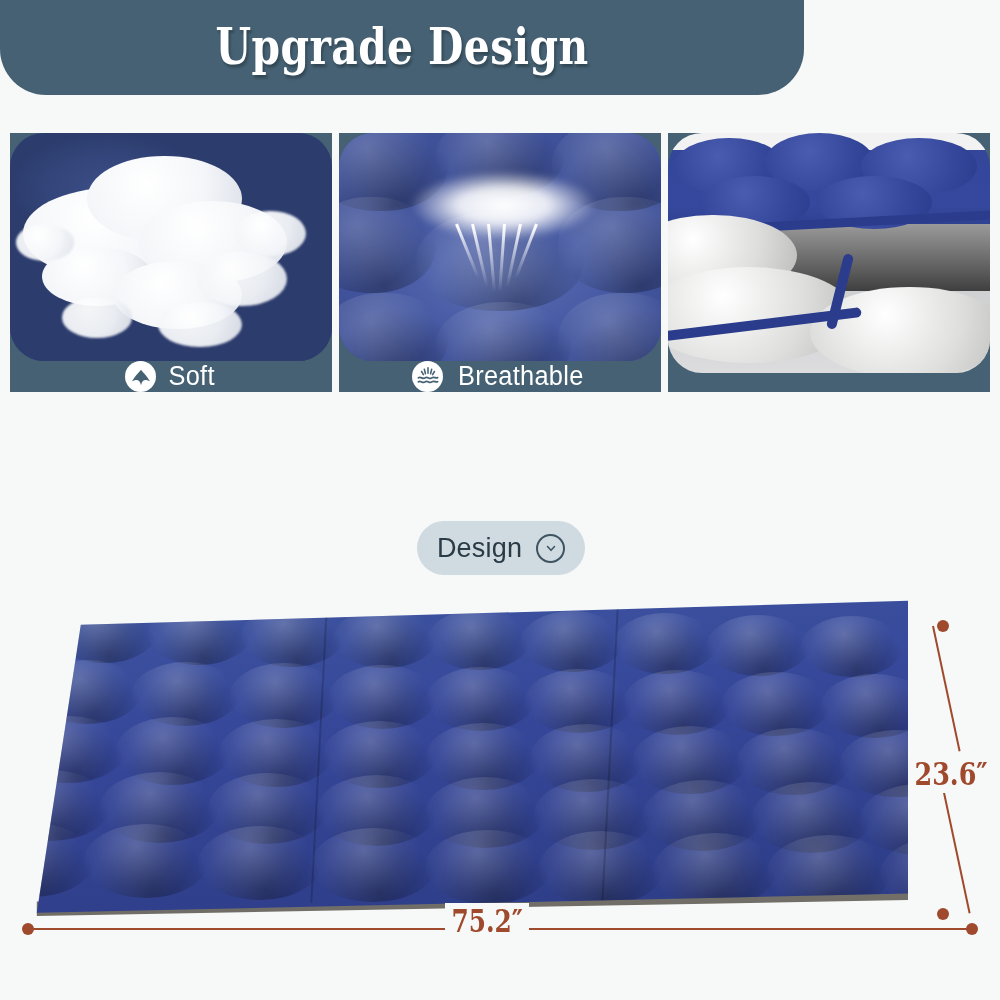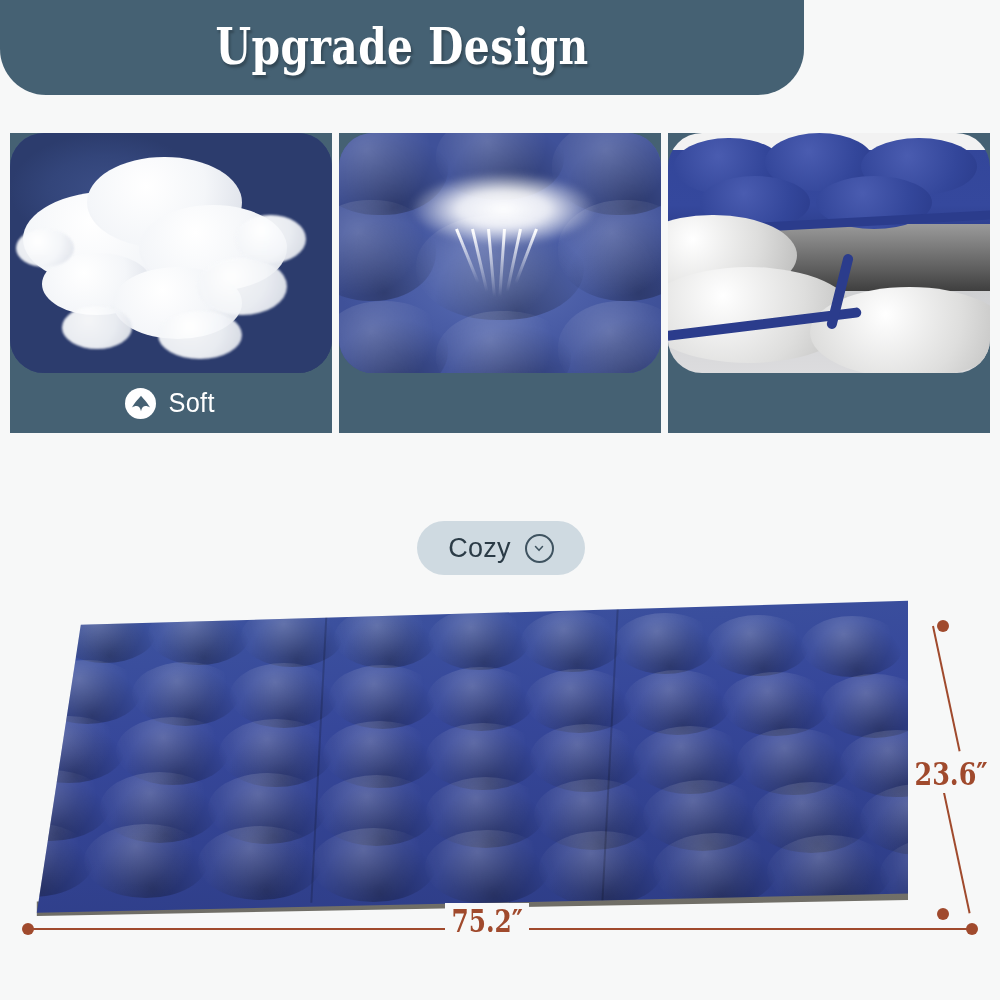--- a/index.html
+++ b/index.html
@@ -27,21 +27,21 @@
     transform:scaleX(0.80);
     text-shadow:2px 3px 3px rgba(0,0,0,0.28);
     white-space:nowrap;
     line-height:1;
     margin-top:-2px;
   }
 
   
   .tiles{
     position:absolute;left:10px;top:133px;
-    width:980px;height:300px;
+    width:980px;height:259px;
     display:flex;gap:7px;
   }
   .tile{
     position:relative;
     flex:1 1 0;
     background:#456173;
     display:flex;flex-direction:column;
     overflow:hidden;
   }
   .tile-photo{
@@ -276,20 +276,30 @@
         <div class="tuft" style="left:68%;top:70%;width:40%;height:40%;"></div>
         <div class="vapor"></div>
         <div class="ray" style="left:36%;top:40%;height:58px;transform:rotate(-22deg);"></div>
         <div class="ray" style="left:41%;top:40%;height:64px;transform:rotate(-13deg);"></div>
         <div class="ray" style="left:46%;top:40%;height:68px;transform:rotate(-5deg);"></div>
         <div class="ray" style="left:51%;top:40%;height:68px;transform:rotate(4deg);"></div>
         <div class="ray" style="left:56%;top:40%;height:64px;transform:rotate(12deg);"></div>
         <div class="ray" style="left:61%;top:40%;height:58px;transform:rotate(21deg);"></div>
       </div>
     </div>
+    <div class="tile-label">
+      <span class="badge-icon">
+        <svg width="22" height="22" viewBox="0 0 24 24">
+          <path d="M12 2 L12 8 M8 3.6 L9.2 8.4 M16 3.6 L14.8 8.4 M5 6 L7 9.4 M19 6 L17 9.4" stroke="#456173" stroke-width="1.7" stroke-linecap="round" fill="none"></path>
+          <path d="M1.5 13 C4 10.8 6.2 15.2 8.8 13 C11.4 10.8 13.6 15.2 16.2 13 C18.8 10.8 20.5 14.2 22.5 12.6" stroke="#456173" stroke-width="1.9" fill="none" stroke-linecap="round"></path>
+          <path d="M1.5 17.4 C4 15.2 6.2 19.6 8.8 17.4 C11.4 15.2 13.6 19.6 16.2 17.4 C18.8 15.2 20.5 18.6 22.5 17" stroke="#456173" stroke-width="1.9" fill="none" stroke-linecap="round"></path>
+        </svg>
+      </span>
+      <span class="tile-label-text">Breathable</span>
+    </div>
   </div>
 
   <div class="tile">
     <div class="tile-photo">
       <div class="ph ph-durable">
         <div class="blob blue-tuft" style="left:2%;top:2%;width:34%;height:24%;"></div>
         <div class="blob blue-tuft" style="left:30%;top:0%;width:34%;height:24%;"></div>
         <div class="blob blue-tuft" style="left:60%;top:2%;width:36%;height:24%;"></div>
         <div class="blob blue-tuft" style="left:10%;top:18%;width:34%;height:22%;"></div>
         <div class="blob blue-tuft" style="left:46%;top:18%;width:36%;height:22%;"></div>
@@ -298,21 +308,21 @@
         <div class="blob grey-pillow" style="left:-8%;top:56%;width:66%;height:40%;"></div>
         <div class="blob grey-pillow" style="left:44%;top:64%;width:62%;height:38%;"></div>
         <div class="blue-trim" style="left:-6%;top:78%;width:66%;height:10px;transform:rotate(-7deg);"></div>
         <div class="blue-trim" style="left:52%;top:50%;width:10px;height:32%;transform:rotate(14deg);"></div>
       </div>
     </div>
   </div>
 </div>
 
 <div class="front-badge">
-  <span class="front-label">Cozy</span>
+  <span class="front-label">Design</span>
   <span class="chev-circle">
     <svg width="14" height="14" viewBox="0 0 24 24">
       <path d="M6 9.5 L12 16 L18 9.5" stroke="#3f5360" stroke-width="2.6" fill="none" stroke-linecap="round" stroke-linejoin="round"></path>
     </svg>
   </span>
 </div>
 
 <div class="product">
   <div class="mat">
     <div class="mat-underside"></div>

